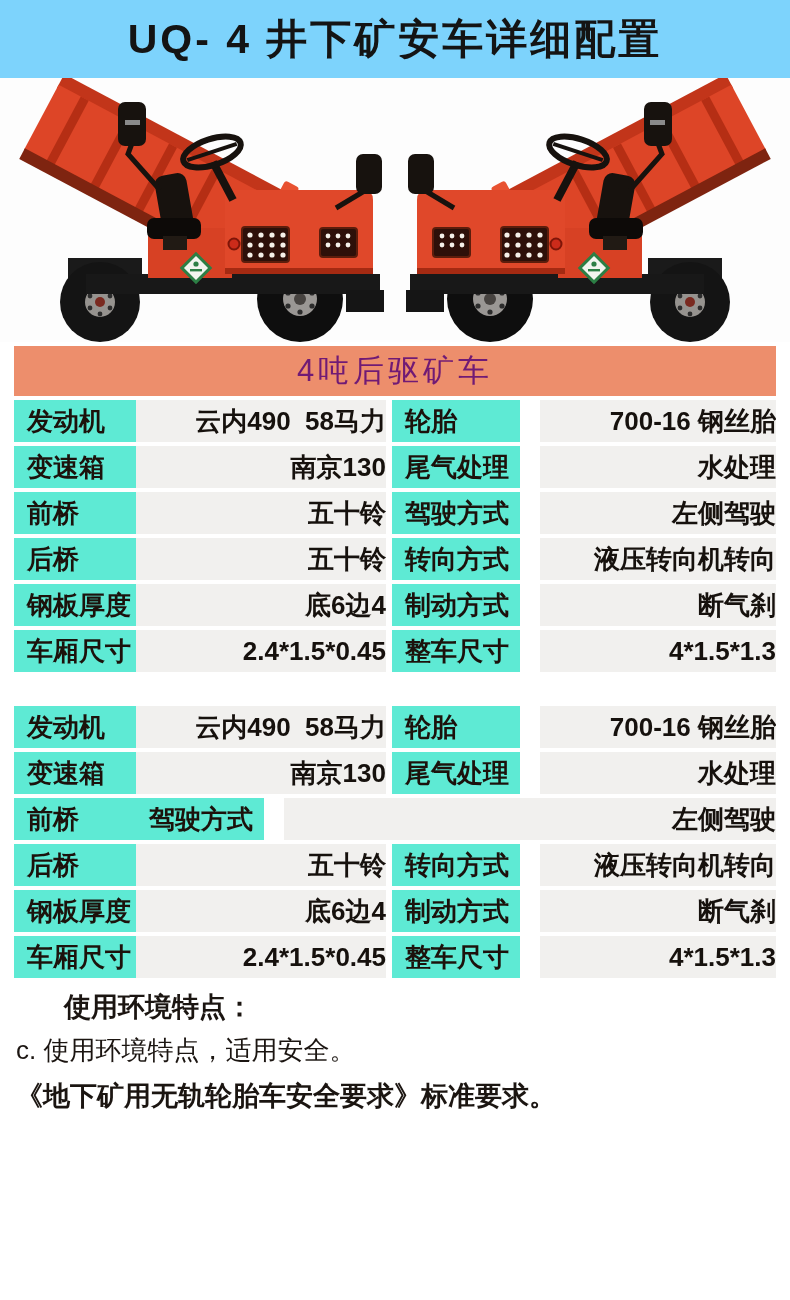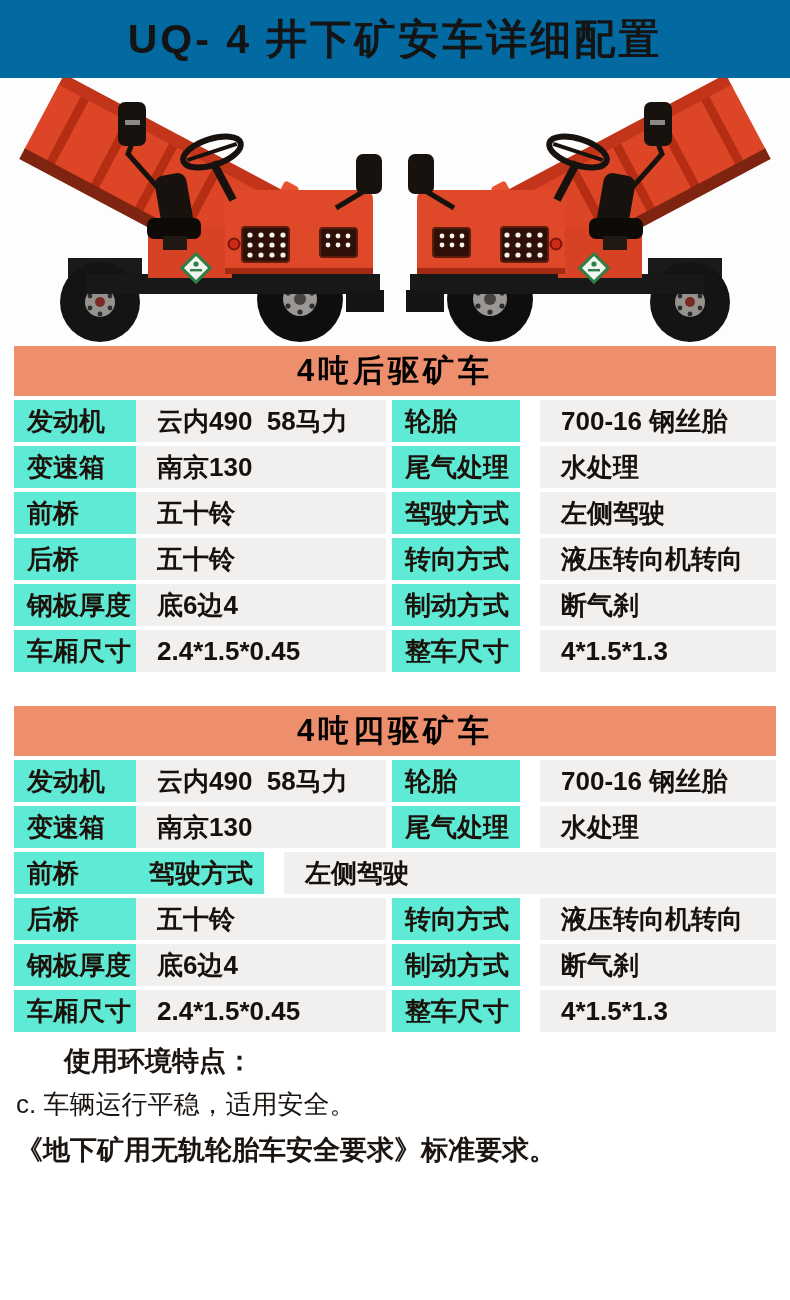--- a/index.html
+++ b/index.html
@@ -4,53 +4,53 @@
 <style>
   html,body{margin:0;padding:0;}
   body{
     width:790px;height:1300px;overflow:hidden;background:#ffffff;
     font-family:"Liberation Sans","DejaVu Sans",sans-serif;
     color:#1b1511;
     position:relative;
   }
   
   .banner{
-    height:78px;background:#0369a1;
+    height:78px;background:#7dd3fc;
     display:flex;align-items:center;justify-content:center;
   }
   .banner .title{
     font-size:41px;font-weight:800;letter-spacing:3px;color:#141414;
     white-space:pre;
   }
   
   .photos{
     height:264px;display:flex;background:#fdfdfd;
   }
   .photo{
     width:50%;height:100%;display:flex;align-items:center;justify-content:center;
   }
   .photo svg{width:100%;height:100%;}
   .photo.mirrored svg{transform:scaleX(-1);}
   
   .spec-table{margin:4px 14px 0 14px;}
   .spec-table.second{margin-top:34px;}
   .table-title{
     height:50px;line-height:50px;background:#ED8E6C;
-    text-align:center;font-size:31px;font-weight:700;color:#000000;
+    text-align:center;font-size:31px;font-weight:400;color:#701a75;
     margin-bottom:4px;letter-spacing:4px;
   }
   .spec-row{display:flex;margin-bottom:4px;}
   .cell{
     line-height:42px;height:42px;font-size:26px;white-space:pre;overflow:hidden;
   }
   .cell.label{
     background:#5eead4;font-weight:700;padding-left:13px;color:#1c120c;
   }
   .cell.value{
-    background:#F1F0EE;font-weight:600;padding-left:21px;color:#16110d;
+    background:#F1F0EE;font-weight:600;padding-left:21px;color:#16110d;text-align:right;
   }
   .c1{width:109px;}           
   .c2{width:229px;margin-right:6px;}
   .c3{width:115px;}
   .c4{flex:1;margin-left:20px;}
   
   .notes{margin:10px 16px 0 16px;}
   .notes-heading{font-size:27px;font-weight:800;line-height:38px;margin-top:4px;margin-left:48px;}
   .note-item{font-size:26px;font-weight:500;line-height:49px;white-space:pre;}
   .footer-line{font-size:27px;font-weight:700;line-height:43px;white-space:pre;}
@@ -213,21 +213,20 @@
   </div>
   <div class="spec-row">
     <div class="cell label c1">车厢尺寸</div>
     <div class="cell value c2">2.4*1.5*0.45</div>
     <div class="cell label c3">整车尺寸</div>
     <div class="cell value c4">4*1.5*1.3</div>
   </div>
 </div>
 
 <div class="spec-table second">
-  <div class="table-title">4吨四驱矿车</div>
 
   <div class="spec-row">
     <div class="cell label c1">发动机</div>
     <div class="cell value c2">云内490  58马力</div>
     <div class="cell label c3">轮胎</div>
     <div class="cell value c4">700-16 钢丝胎</div>
   </div>
   <div class="spec-row">
     <div class="cell label c1">变速箱</div>
     <div class="cell value c2">南京130</div>
@@ -254,15 +253,15 @@
   <div class="spec-row">
     <div class="cell label c1">车厢尺寸</div>
     <div class="cell value c2">2.4*1.5*0.45</div>
     <div class="cell label c3">整车尺寸</div>
     <div class="cell value c4">4*1.5*1.3</div>
   </div>
 </div>
 
 <div class="notes">
   <div class="notes-heading">使用环境特点：</div>
-  <div class="note-item">c. 车辆运行平稳，适用安全。</div>
+  <div class="note-item">c. 使用环境特点，适用安全。</div>
   <div class="footer-line">《地下矿用无轨轮胎车安全要求》标准要求。</div>
 </div>
 
 </body></html>

